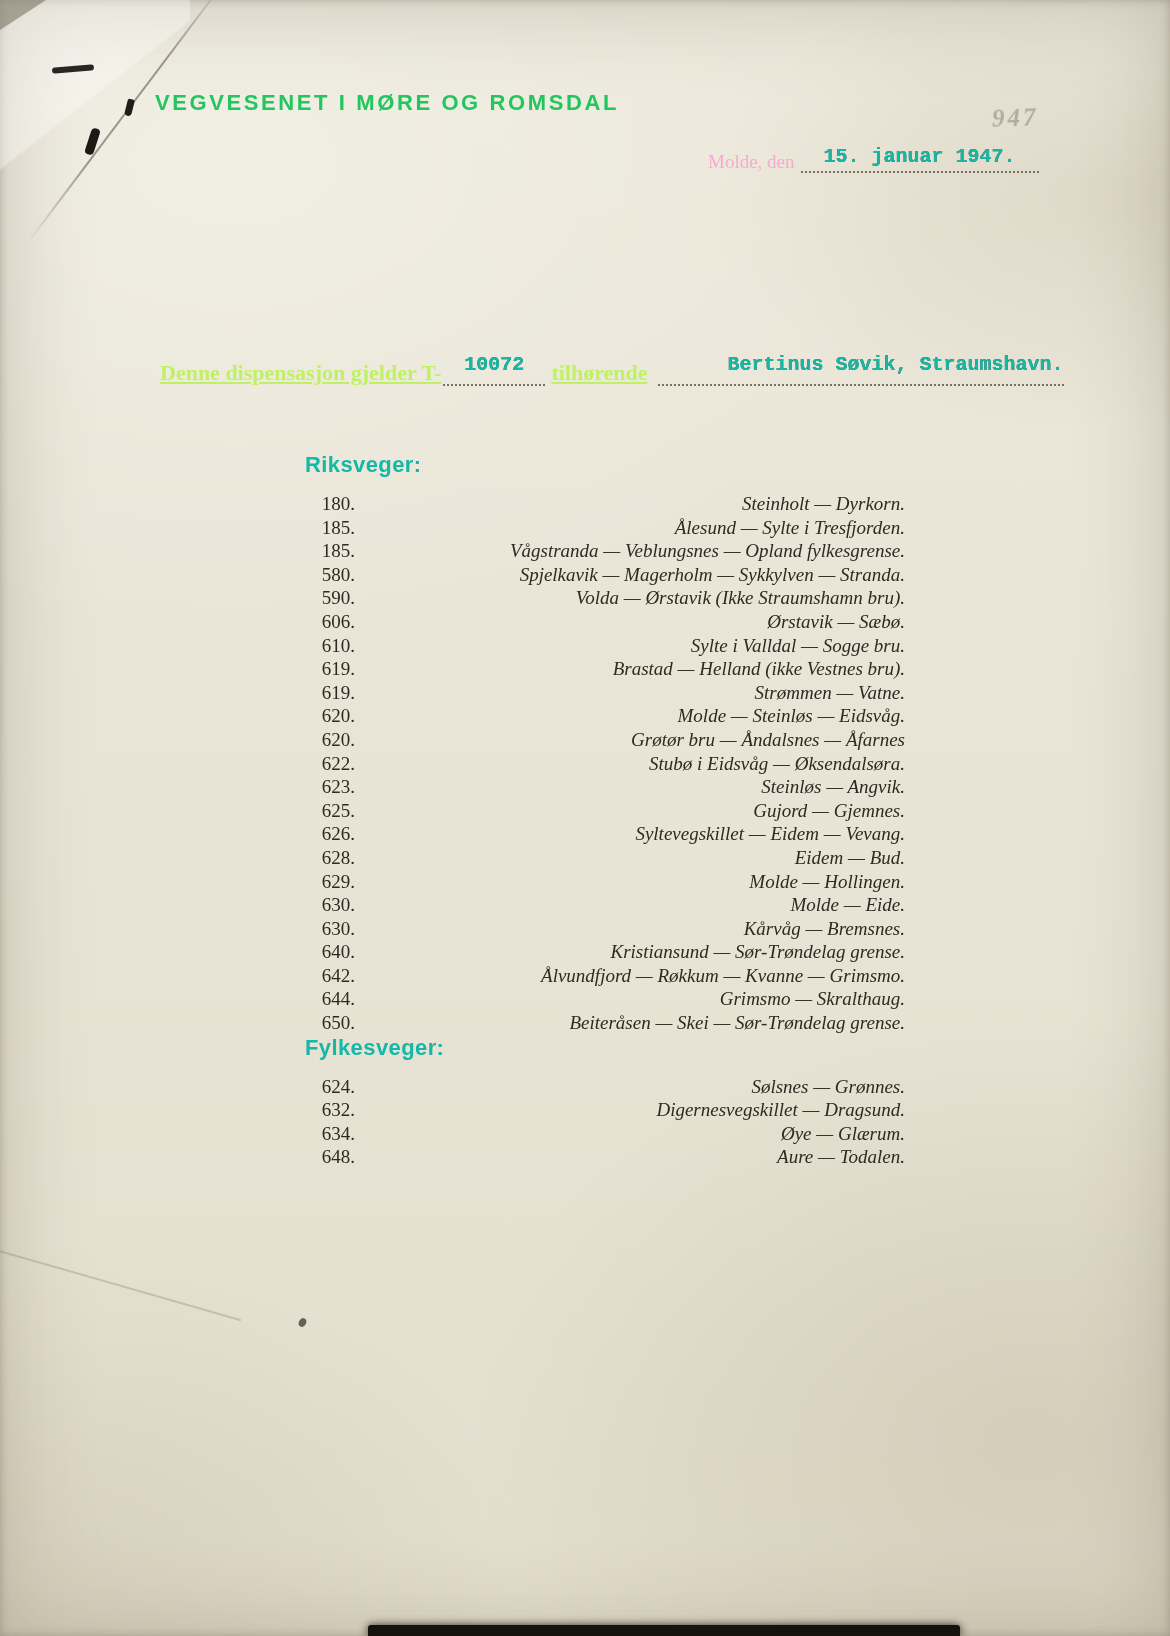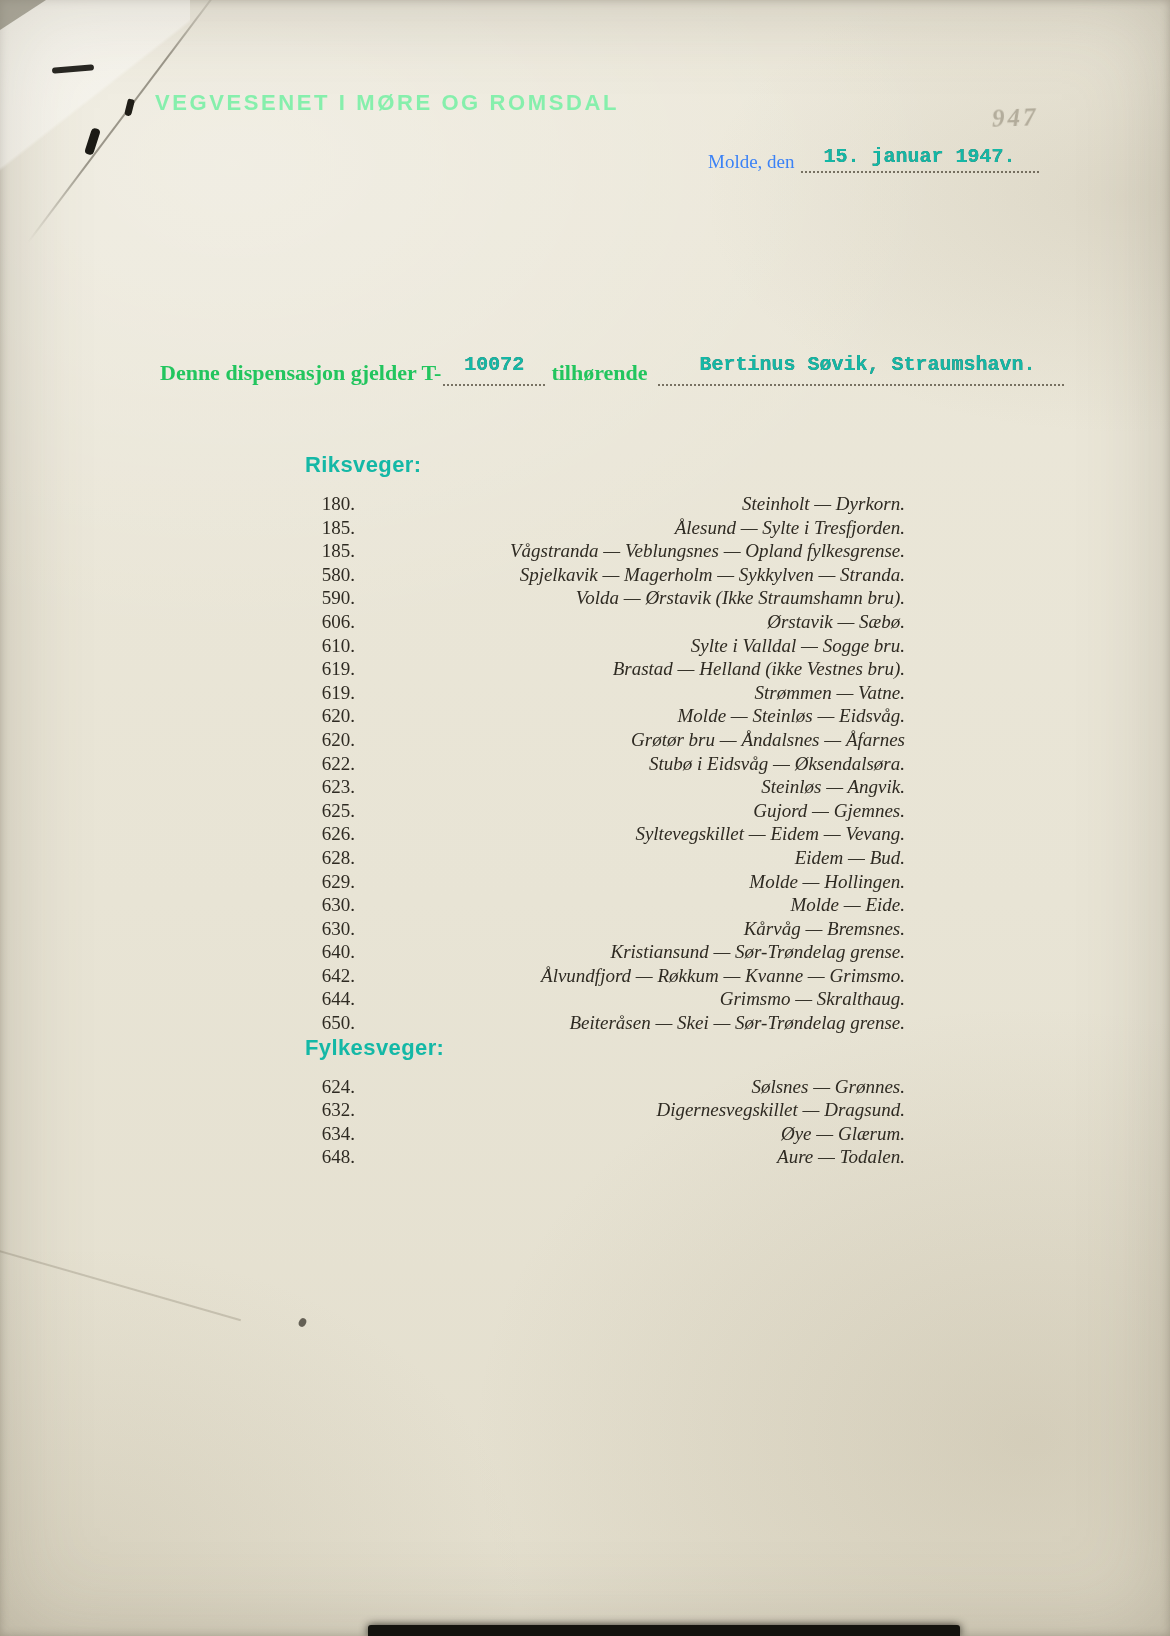--- a/index.html
+++ b/index.html
@@ -33,37 +33,37 @@
   .mark-tick{position:absolute;left:88px;top:128px;width:9px;height:27px;background:#1b1a15;border-radius:4px;transform:rotate(18deg);}
   .ink-dot{position:absolute;left:299px;top:1318px;width:7px;height:9px;background:#3a362c;border-radius:50%;opacity:.75;transform:rotate(28deg);}
   .bottom-strip{position:absolute;left:368px;top:1625px;width:592px;height:11px;background:#14130e;border-radius:3px 3px 0 0;box-shadow:0 0 8px rgba(20,18,12,.85);}
   .stamp{position:absolute;left:992px;top:104px;font:italic 700 25px "Liberation Serif",serif;
     color:rgba(125,118,98,.48);letter-spacing:3px;transform:rotate(-2deg);filter:blur(.4px);}
 
   
   .letterhead{
     position:absolute;left:155px;top:90px;
     font:700 22px "Liberation Sans", sans-serif;
-    letter-spacing:2.6px;color:#86efac;white-space:nowrap;
+    letter-spacing:2.6px;color:#22c55e;white-space:nowrap;
   }
 
   
   .dateline{position:absolute;left:708px;top:148px;display:flex;align-items:flex-end;white-space:nowrap;}
-  .printed{font:19px "Liberation Serif",serif;color:#3b82f6;}
+  .printed{font:19px "Liberation Serif",serif;color:#f9a8d4;}
   .typed{font:700 20px "Liberation Mono","DejaVu Sans Mono",monospace;color:#14b8a6;
     text-shadow:0 0 .5px rgba(40,35,28,.85);white-space:nowrap;}
   .fill{display:inline-block;border-bottom:2px dotted rgba(75,68,53,.72);text-align:center;}
   .fill .typed{display:inline-block;transform:translateY(-3px);}
   .date-fill{width:238px;margin-left:6px;}
 
   
   .dispensation{position:absolute;left:160px;top:360px;display:flex;align-items:flex-end;white-space:nowrap;}
-  .printed-bold{font:700 22px "Liberation Serif",serif;color:#22c55e;}
+  .printed-bold{font:700 22px "Liberation Serif",serif;color:#bef264;text-decoration:underline;}
   .permit-fill{width:102px;margin:0 6px 0 2px;}
-  .holder-fill{width:392px;margin-left:10px;text-align:center;padding-left:14px;}
+  .holder-fill{width:392px;margin-left:10px;text-align:right;padding-left:14px;}
   .permit-fill .typed,.holder-fill .typed{transform:translateY(-8px);}
 
   
   .sections{position:absolute;left:305px;top:452px;width:600px;}
   .section-heading{
     margin:0 0 14px 0;
     font:700 22px "Liberation Sans", sans-serif;
     color:#14b8a6;letter-spacing:.4px;
   }
   .section + .section{}

